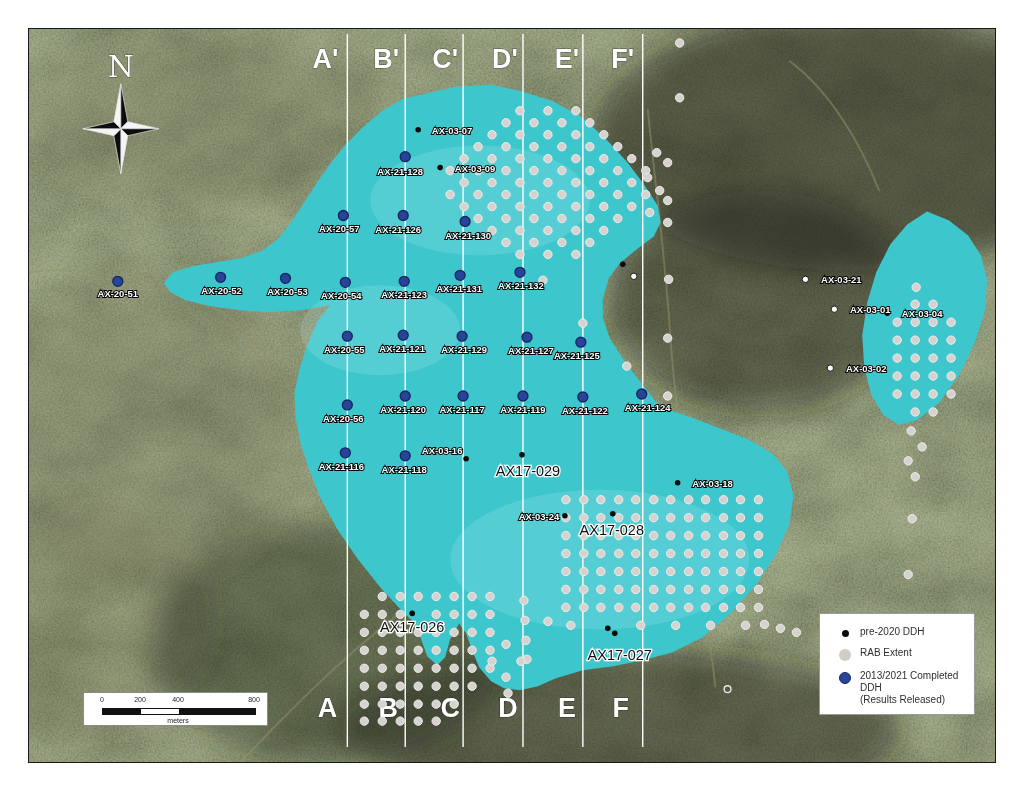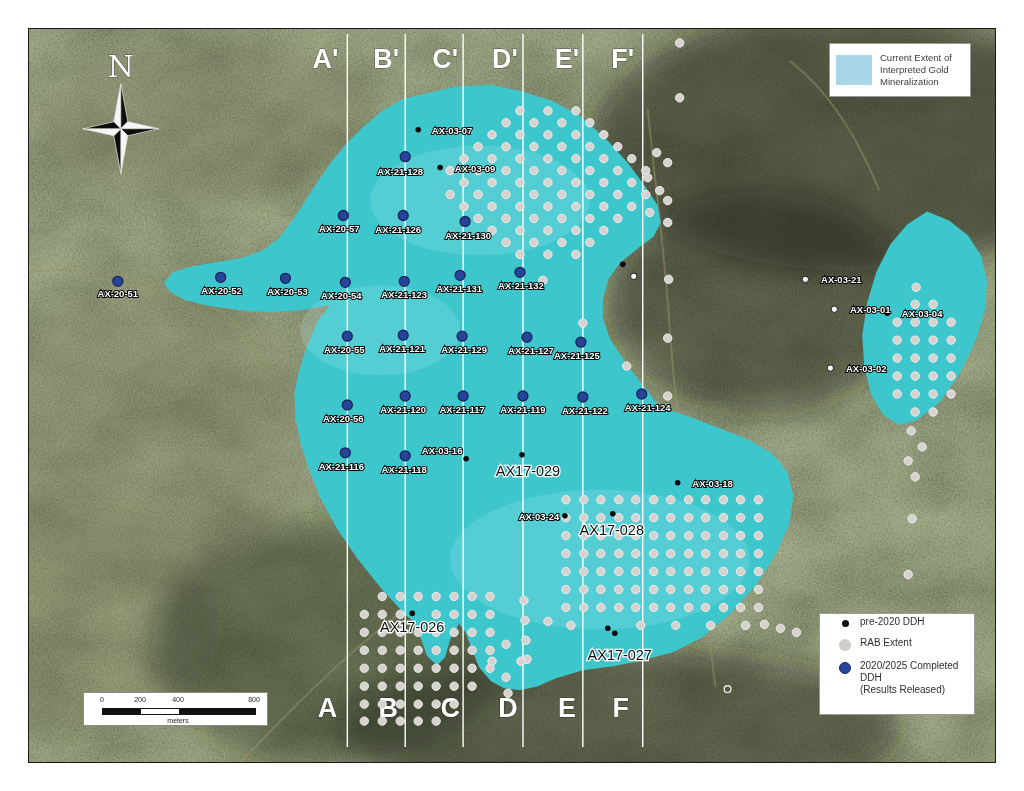--- a/index.html
+++ b/index.html
@@ -26,21 +26,21 @@
            paint-order:stroke;text-anchor:middle;}
 
   
   .legend-extent{position:absolute;left:800px;top:14px;width:142px;height:54px;background:#ffffff;
                  border:1px solid #9a9a9a;display:flex;align-items:center;box-sizing:border-box;padding:4px 6px;}
   .legend-extent .swatch{width:36px;height:30px;flex:0 0 36px;margin-right:8px;}
   .legend-extent .ltext{font-size:9.5px;line-height:1.28;color:#3c3c3c;white-space:pre-line;}
 
   
   .legend-symbols{position:absolute;left:790px;top:584px;width:156px;height:102px;background:#ffffff;
-                  border:1px solid #9a9a9a;box-sizing:border-box;padding:2px 6px 4px 10px;}
+                  border:1px solid #9a9a9a;box-sizing:border-box;padding:12px 6px 4px 10px;}
   .legend-symbols .row{display:flex;align-items:flex-start;margin-bottom:9px;}
   .legend-symbols .symcell{width:30px;flex:0 0 30px;display:flex;justify-content:center;padding-top:2px;}
   .legend-symbols .sym{border-radius:50%;}
   .legend-symbols .sym-pre{width:7px;height:7px;margin-top:2px;}
   .legend-symbols .sym-rab{width:12px;height:12px;}
   .legend-symbols .sym-ddh{width:12px;height:12px;border:1px solid #15265c;box-sizing:border-box;}
   .legend-symbols .slabel{font-size:10px;color:#2e2e2e;line-height:1.2;white-space:pre-line;}
 
   
   .scalebar{position:absolute;left:54px;top:663px;width:185px;height:34px;background:#ffffff;
@@ -493,45 +493,39 @@
           <polygon points="158,128 127,135 120,128" fill="#0d0d0d"></polygon>
           <polygon points="120,173 127,135 120,128" fill="#f5f5f5"></polygon>
           <polygon points="120,173 113,135 120,128" fill="#0d0d0d"></polygon>
           <polygon points="82,128 113,135 120,128" fill="#f5f5f5"></polygon>
           <polygon points="82,128 113,121 120,128" fill="#0d0d0d"></polygon>
         </g>
         <text class="north-n" x="120" y="76">N</text>
       </g>
     </svg>
 
-    <div class="legend-extent">
-      <div class="swatch" style="background: rgb(169, 214, 232);"></div>
-      <div class="ltext">Current Extent of
-Interpreted Gold
-Mineralization</div>
-    </div>
 
     <div class="legend-symbols">
       <div class="row">
         <span class="symcell">
             <span class="sym sym-pre" style="background: rgb(11, 11, 11);"></span>
           </span>
         <span class="slabel">pre-2020 DDH</span>
       </div>
       <div class="row">
         <span class="symcell">
             <span class="sym sym-rab" style="background: rgb(208, 205, 201);"></span>
           </span>
         <span class="slabel">RAB Extent</span>
       </div>
       <div class="row">
         <span class="symcell">
             <span class="sym sym-ddh" style="background: rgb(40, 67, 154);"></span>
           </span>
-        <span class="slabel">2020/2025 Completed
+        <span class="slabel">2013/2021 Completed
 DDH
 (Results Released)</span>
       </div>
     </div>
 
     <div class="scalebar">
       <span class="tick" style="left:18px">0</span>
       <span class="tick" style="left:56px">200</span>
       <span class="tick" style="left:94px">400</span>
       <span class="tick" style="left:170px">800</span>

